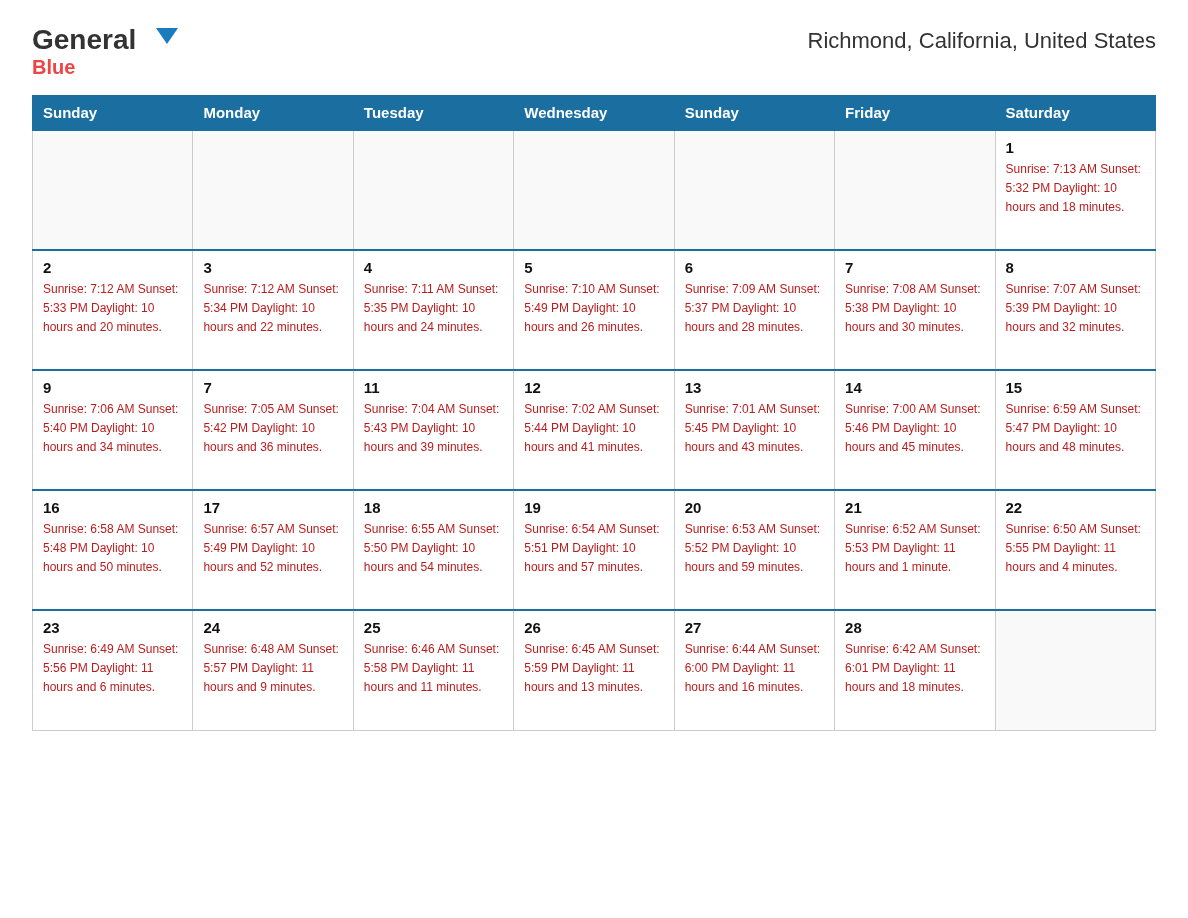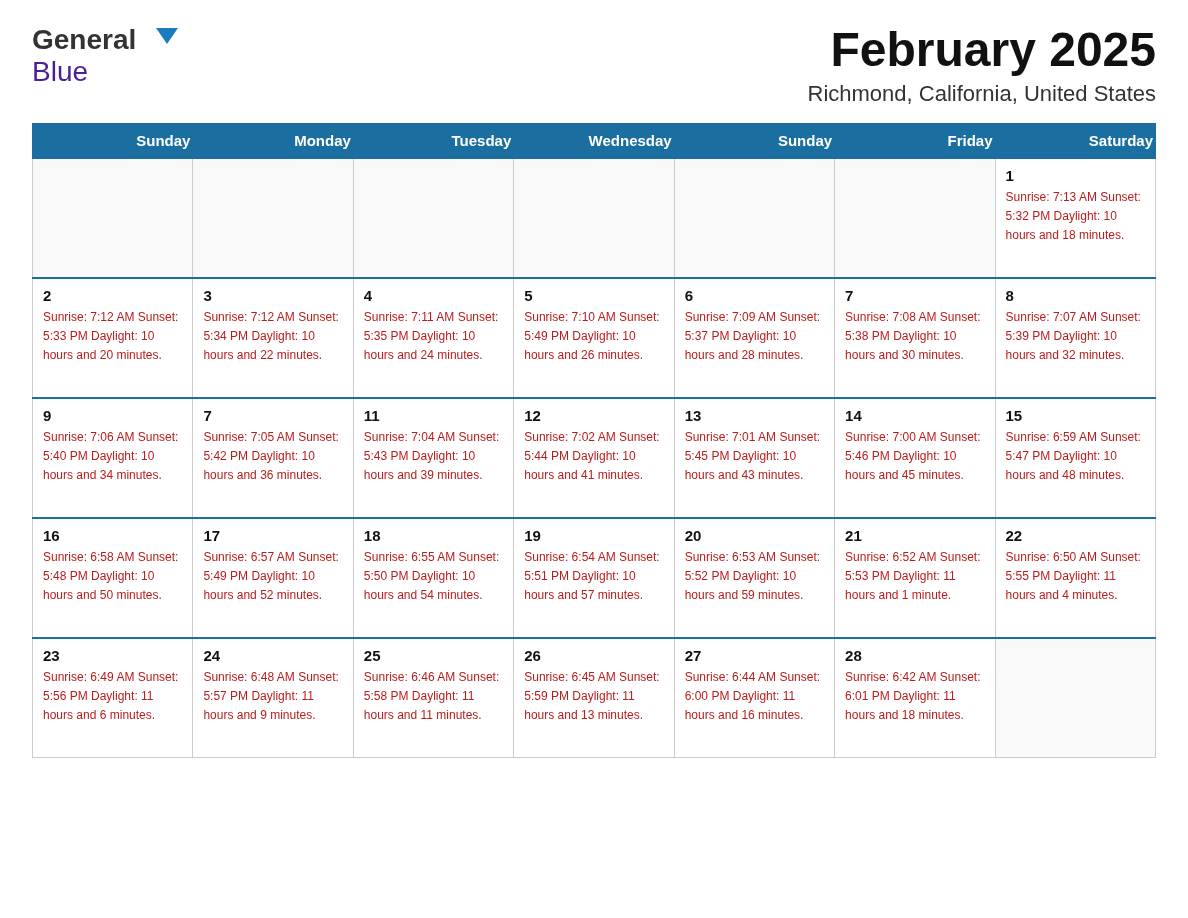--- a/index.html
+++ b/index.html
@@ -38,22 +38,22 @@
     .calendar {
       width: 100%;
       border-collapse: collapse;
       table-layout: fixed;
     }
     .calendar thead th {
       background: #1a6fa0;
       color: #fff;
       font-size: 15px;
       font-weight: bold;
-      padding: 8px 2px;
-      text-align: right;
+      padding: 8px 10px;
+      text-align: left;
       border: 1px solid #1a6fa0;
     }
     .calendar tbody td {
       vertical-align: top;
       border: 1px solid #ccc;
       padding: 8px 10px;
       font-size: 12.5px;
       color: #333;
       height: 120px;
     }
@@ -83,44 +83,43 @@
     .logo-text-general {
       font-size: 28px;
       font-weight: bold;
       color: #333;
     }
     .logo-arrow {
       display: inline-block;
       margin-left: 4px;
     }
     .logo-text-blue {
-      font-size: 28px;
-      font-weight: normal;
-      color: #4c1d95;
+      font-size: 20px;
+      font-weight: bold;
+      color: #ef4444;
     }
   </style>
 </head>
 <body>
 
 <div class="header">
   <div class="logo">
     <div class="logo-row">
       <span class="logo-text-general">General</span>
       <span class="logo-arrow">
         <svg width="22" height="20" viewBox="0 0 22 20">
           <polygon points="0,0 22,0 11,16" fill="#1a7bbf"></polygon>
         </svg>
       </span>
     </div>
     <div>
       <span class="logo-text-blue">Blue</span>
     </div>
   </div>
   <div class="title-block">
-    <div class="month-title">February 2025</div>
     <div class="location-subtitle">Richmond, California, United States</div>
   </div>
 </div>
 
 <table class="calendar">
   <thead>
     <tr>
     <th>Sunday</th>
         <th>Monday</th>
         <th>Tuesday</th>

